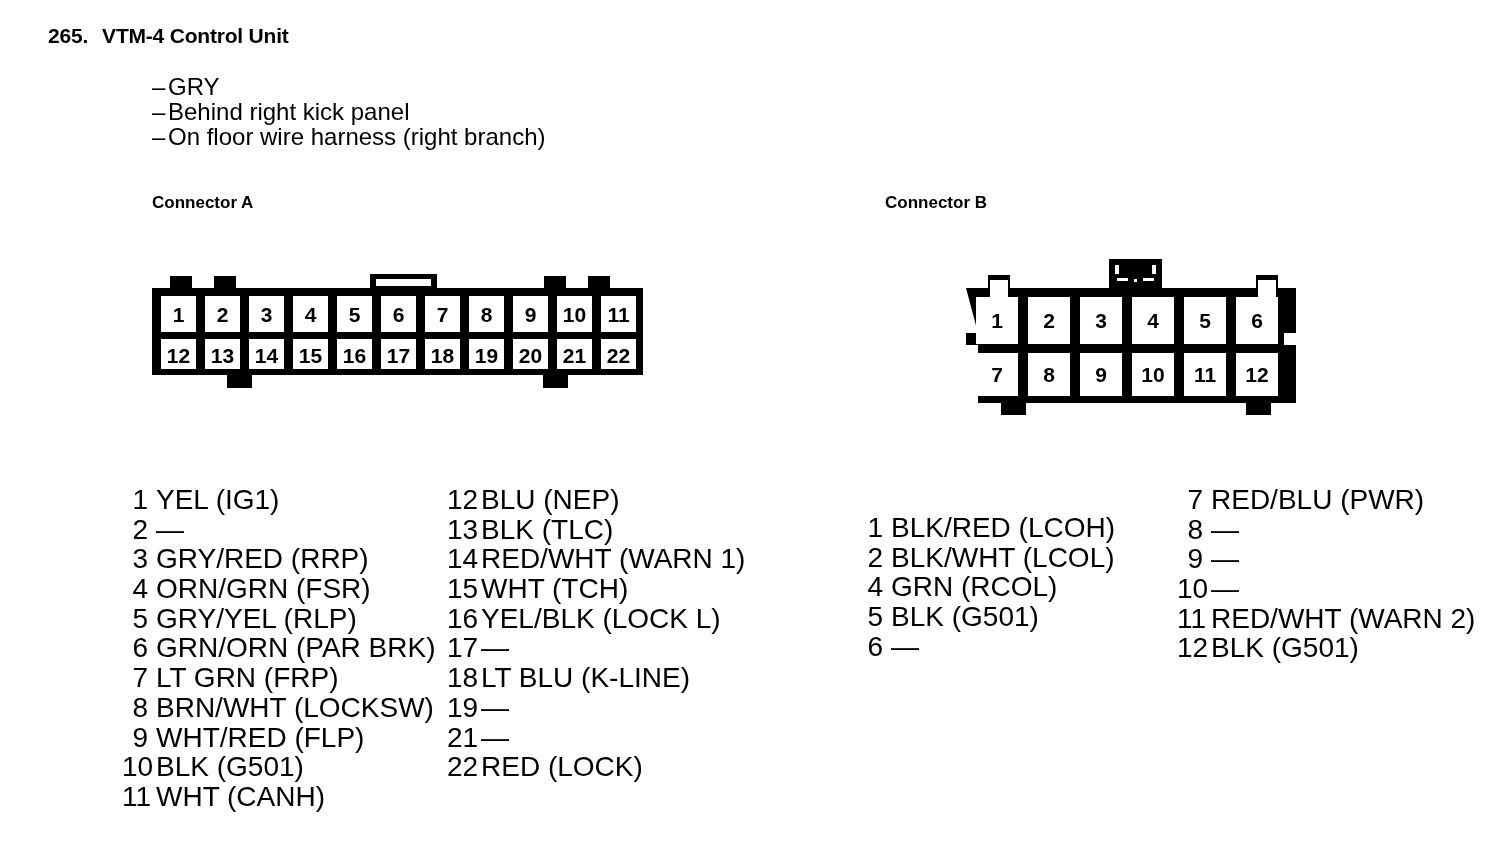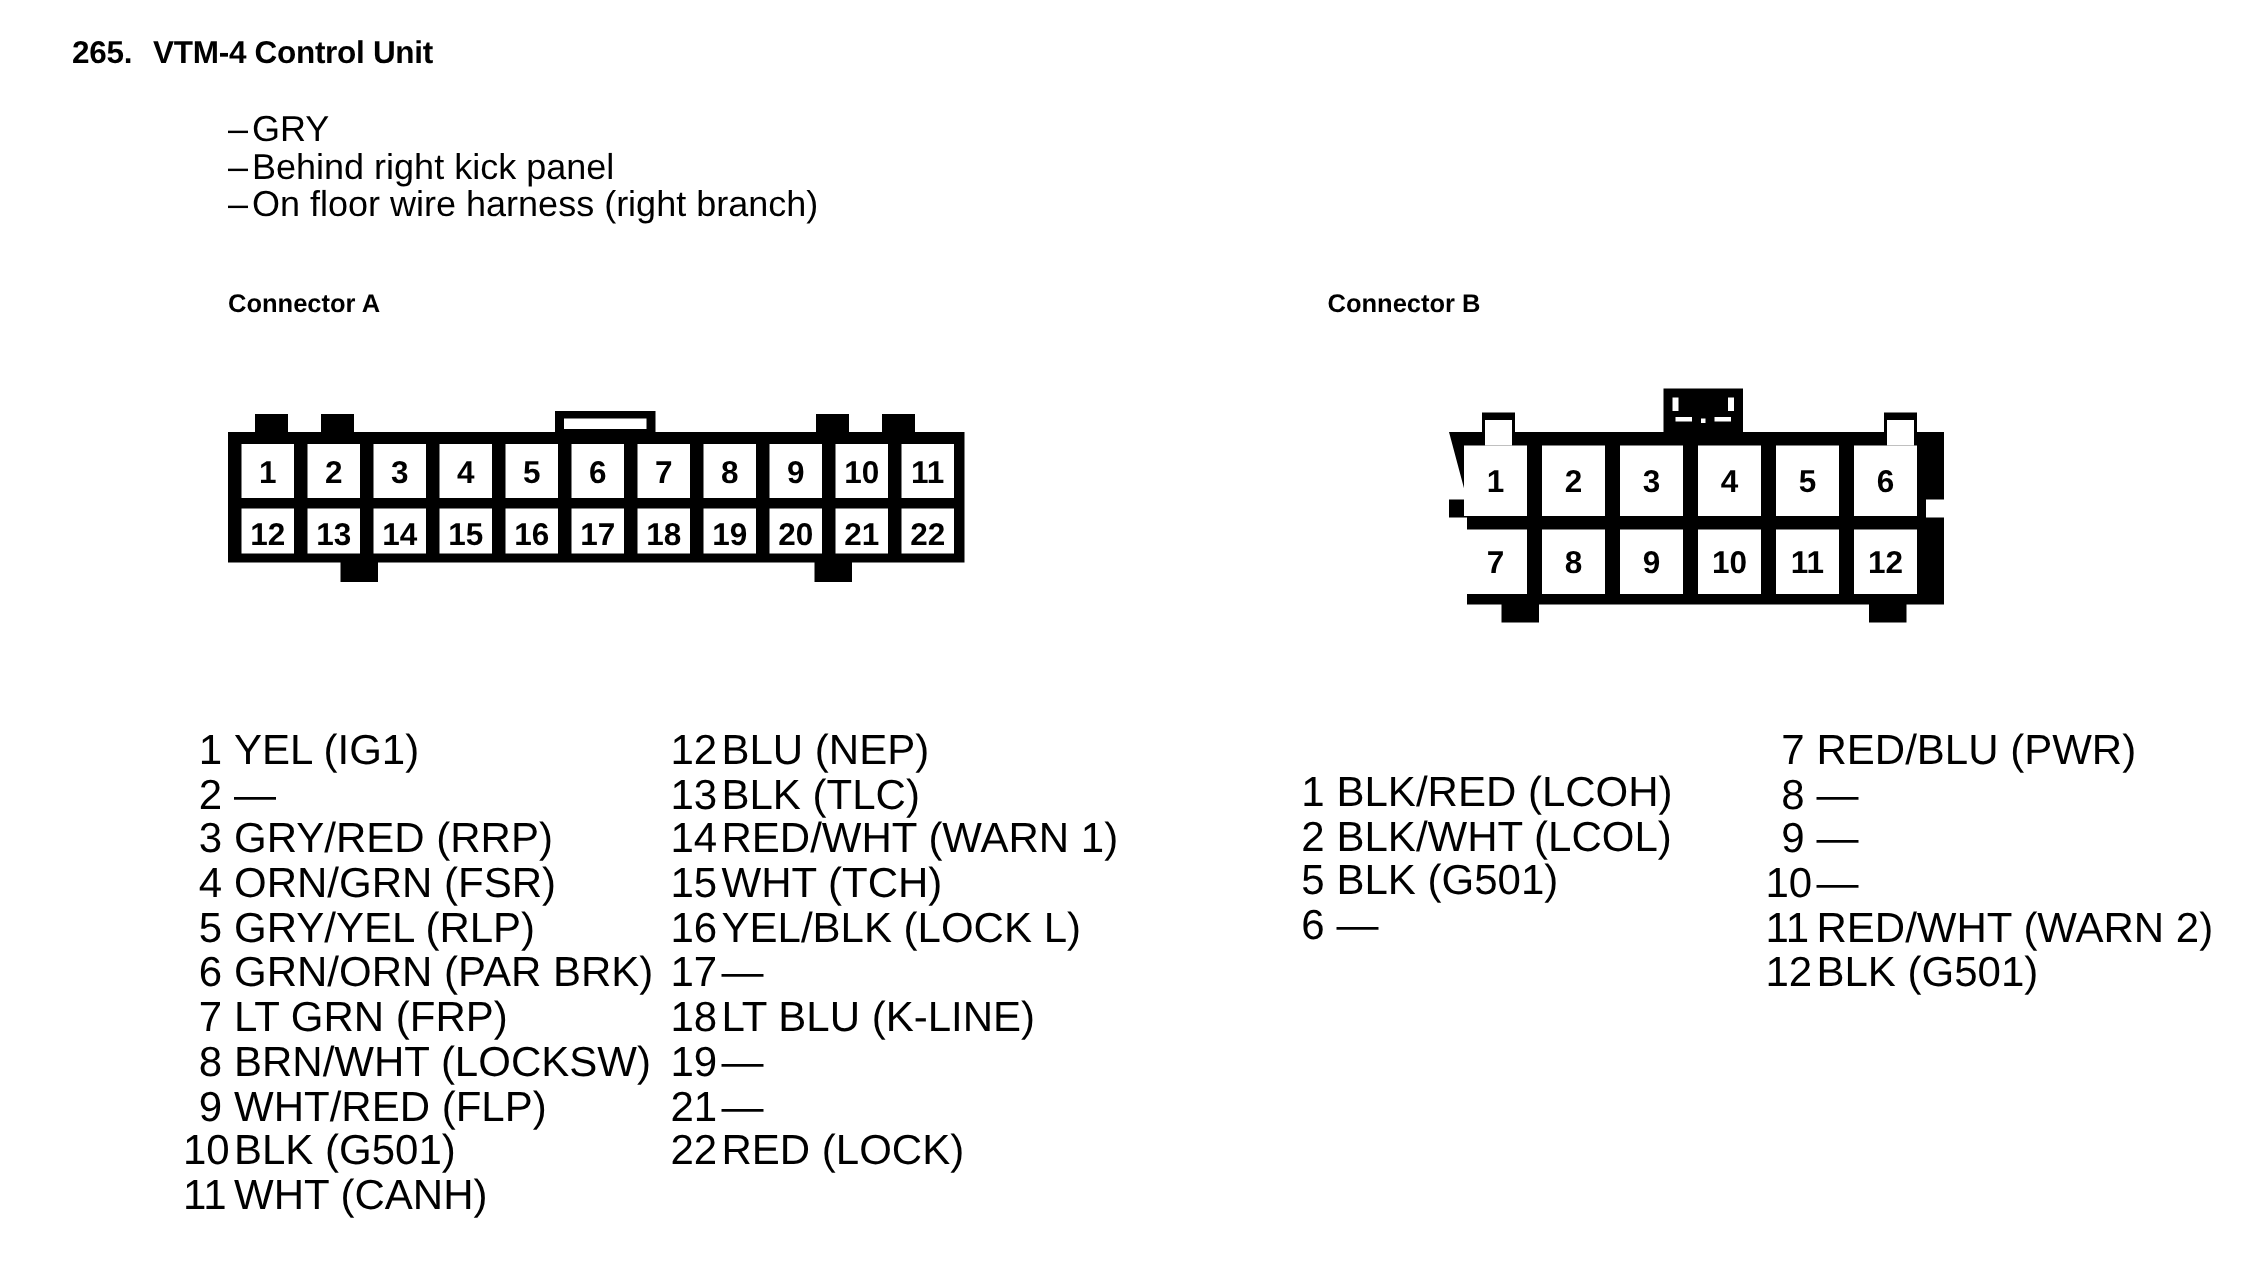--- a/index.html
+++ b/index.html
@@ -297,20 +297,21 @@
   <div class="legend-row"><span class="pin-no">17</span><span class="pin-desc">—</span></div>
   <div class="legend-row"><span class="pin-no">18</span><span class="pin-desc">LT BLU (K-LINE)</span></div>
   <div class="legend-row"><span class="pin-no">19</span><span class="pin-desc">—</span></div>
   <div class="legend-row"><span class="pin-no">21</span><span class="pin-desc">—</span></div>
   <div class="legend-row"><span class="pin-no">22</span><span class="pin-desc">RED (LOCK)</span></div>
 </div>
 
 <div class="legend-col" id="legend-b-col1">
   <div class="legend-row"><span class="pin-no">1</span><span class="pin-desc">BLK/RED (LCOH)</span></div>
   <div class="legend-row"><span class="pin-no">2</span><span class="pin-desc">BLK/WHT (LCOL)</span></div>
+  <div class="legend-row"><span class="pin-no">4</span><span class="pin-desc">GRN (RCOL)</span></div>
   <div class="legend-row"><span class="pin-no">5</span><span class="pin-desc">BLK (G501)</span></div>
   <div class="legend-row"><span class="pin-no">6</span><span class="pin-desc">—</span></div>
 </div>
 
 <div class="legend-col" id="legend-b-col2">
   <div class="legend-row"><span class="pin-no">7</span><span class="pin-desc">RED/BLU (PWR)</span></div>
   <div class="legend-row"><span class="pin-no">8</span><span class="pin-desc">—</span></div>
   <div class="legend-row"><span class="pin-no">9</span><span class="pin-desc">—</span></div>
   <div class="legend-row"><span class="pin-no">10</span><span class="pin-desc">—</span></div>
   <div class="legend-row"><span class="pin-no">11</span><span class="pin-desc">RED/WHT (WARN 2)</span></div>

